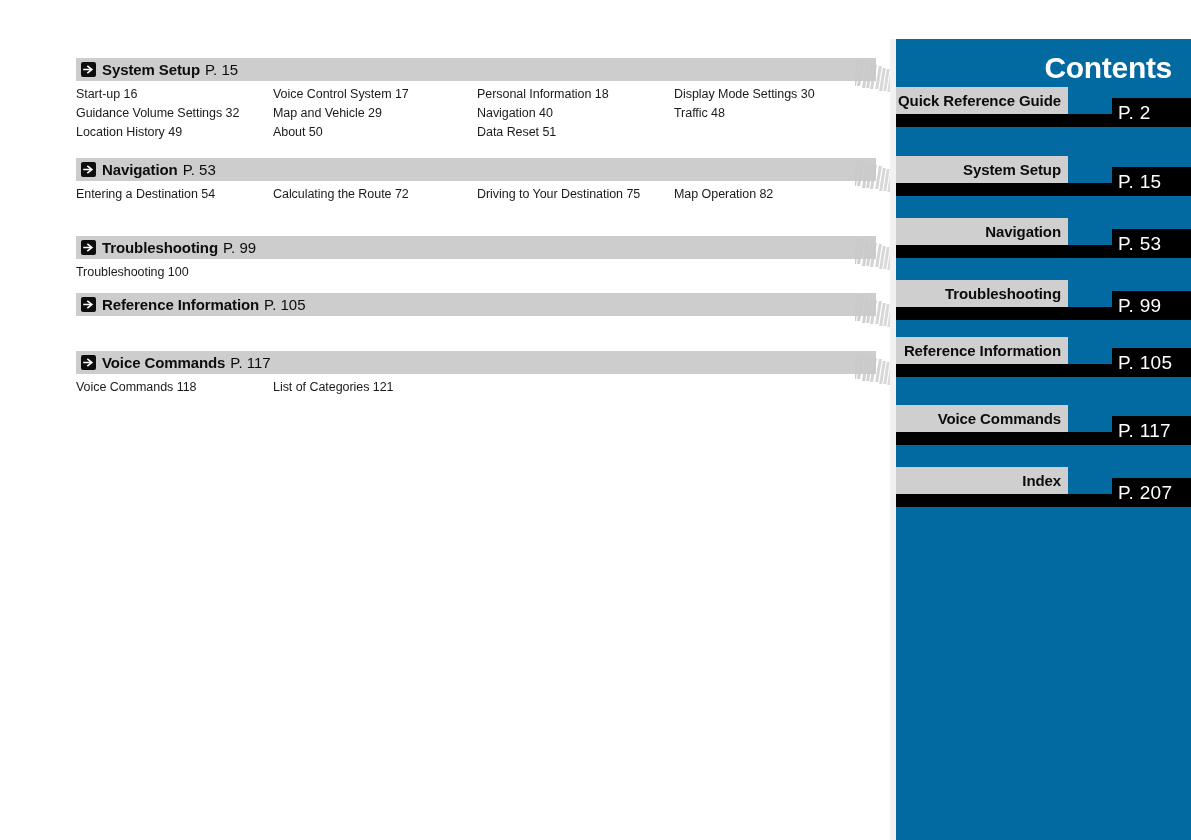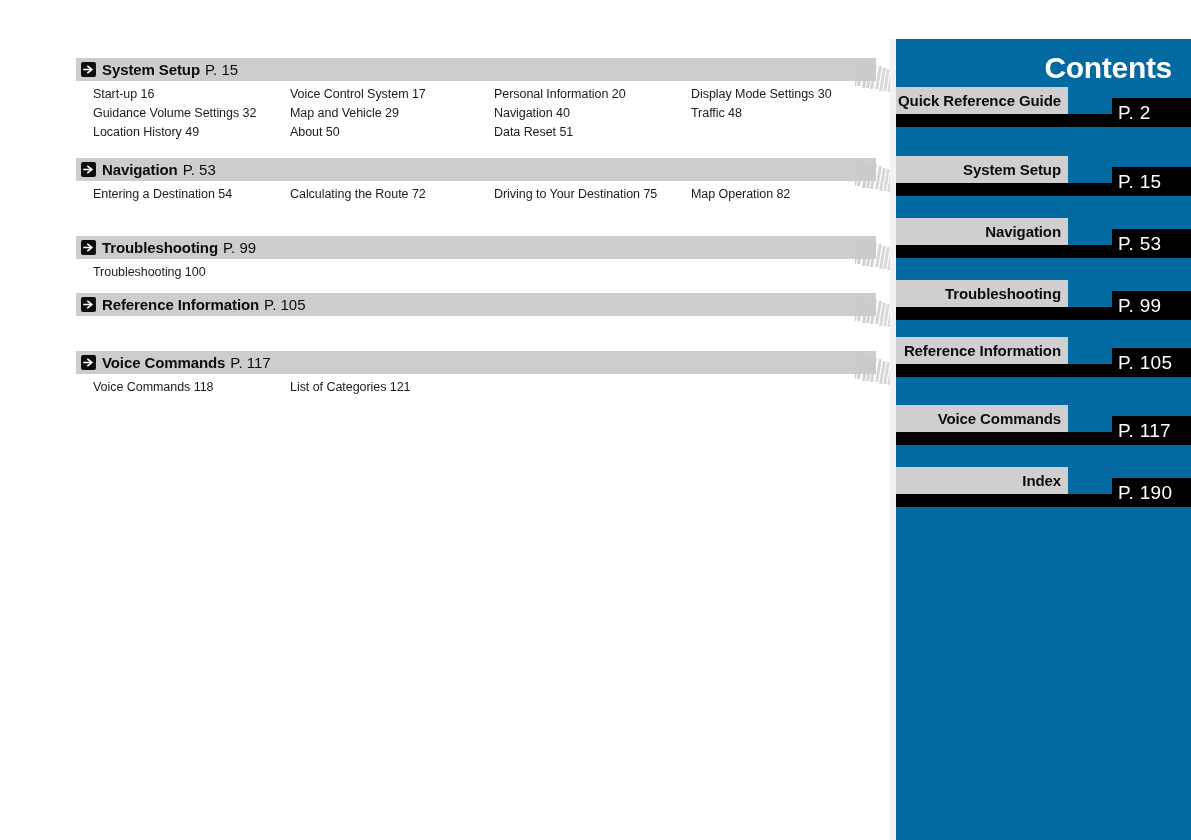--- a/index.html
+++ b/index.html
@@ -86,21 +86,20 @@
     transform: skewX(-9deg);
   }
 
   .entries {
     position: relative;
     margin-top: 4px;
   }
   .entry-row {
     position: relative;
     height: 19px;
-    margin-left: 17px;
   }
   .entry {
     position: absolute;
     font-size: 12.5px;
     line-height: 19px;
     color: #1b1b1b;
     white-space: nowrap;
     letter-spacing: -0.05px;
   }
   .c0 { left: 0px; }
@@ -209,21 +208,21 @@
           <i style="left: 34.4px; top: 12px; height: 21.6px; opacity: 0.67;"></i>
           <i style="left: 38.7px; top: 13.25px; height: 21.05px; opacity: 0.63;"></i>
           <i style="left: 43px; top: 14.5px; height: 20.5px; opacity: 0.6;"></i>
           <i style="left: 47.3px; top: 15.75px; height: 19.95px; opacity: 0.56;"></i>
         </div>
       </div>
       <div class="entries">
         <div class="entry-row">
           <span class="entry c0">Start-up 16</span>
           <span class="entry c1">Voice Control System 17</span>
-          <span class="entry c2">Personal Information 20</span>
+          <span class="entry c2">Personal Information 18</span>
           <span class="entry c3">Display Mode Settings 30</span>
         </div>
         <div class="entry-row">
           <span class="entry c0">Guidance Volume Settings 32</span>
           <span class="entry c1">Map and Vehicle 29</span>
           <span class="entry c2">Navigation 40</span>
           <span class="entry c3">Traffic 48</span>
         </div>
         <div class="entry-row">
           <span class="entry c0">Location History 49</span>
@@ -376,17 +375,17 @@
       <div class="tab-page">P. 105</div>
       <div class="tab-underline"></div>
       <div class="tab-label">Reference Information</div>
     </div>
     <div class="tab" style="top: 366px;">
       <div class="tab-page">P. 117</div>
       <div class="tab-underline"></div>
       <div class="tab-label">Voice Commands</div>
     </div>
     <div class="tab" style="top: 428px;">
-      <div class="tab-page">P. 190</div>
+      <div class="tab-page">P. 207</div>
       <div class="tab-underline"></div>
       <div class="tab-label">Index</div>
     </div>
   </div>
 
 </body></html>

